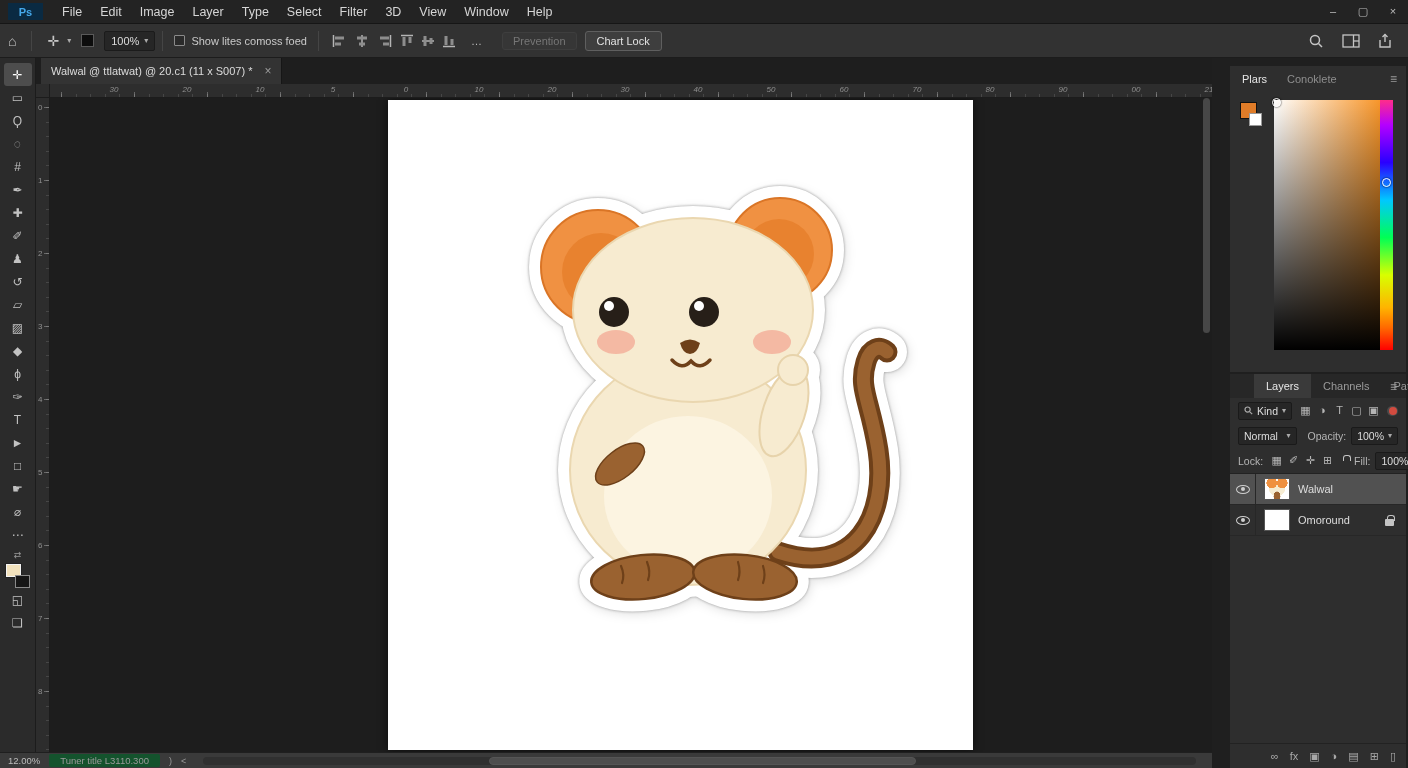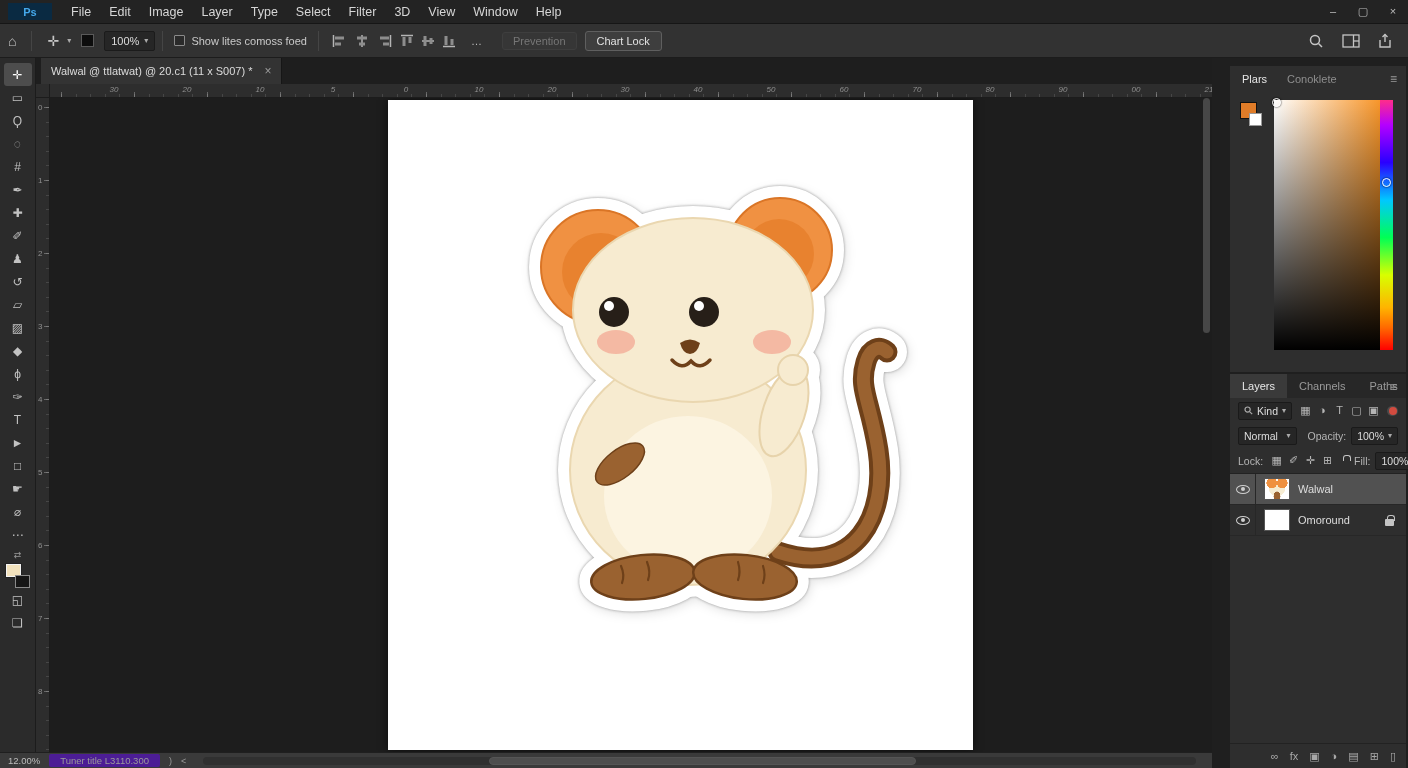--- a/index.html
+++ b/index.html
@@ -3,21 +3,21 @@
 <meta charset="utf-8">
 <style>
   * { margin:0; padding:0; box-sizing:border-box; }
   html,body { width:1408px; height:768px; background:#1d1d1d; overflow:hidden;
     font-family:"Liberation Sans","DejaVu Sans",sans-serif; color:#ccc; }
   .app { position:relative; width:1408px; height:768px; }
 
   
   .menubar { position:absolute; top:0; left:0; width:100%; height:24px; background:#232323;
     border-bottom:1px solid #161616; display:flex; align-items:center; font-size:12.5px; color:#d6d6d6; z-index:5; }
-  .ps-logo { width:44px; height:17px; margin:0 10px 0 8px; background:#0a2a42; color:#45a8ea;
+  .ps-logo { width:35px; height:17px; margin:0 10px 0 8px; background:#0a2a42; color:#45a8ea;
     font-size:11px; font-weight:bold; display:flex; align-items:center; justify-content:center; border-radius:0; }
   .menu-item { padding:0 9px; cursor:default; }
   .win-controls { margin-left:auto; display:flex; }
   .win-btn { width:30px; text-align:center; font-size:11px; color:#bdbdbd; }
 
   
   .options-bar { position:absolute; top:24px; left:0; width:100%; height:34px; background:#323232;
     border-bottom:1px solid #1c1c1c; display:flex; align-items:center; font-size:11px; z-index:4; }
   .ob-icon { color:#c6c6c6; font-size:14px; padding:0 8px; }
   .sep { width:1px; height:20px; background:#454545; margin:0 7px; }
@@ -76,21 +76,21 @@
   .artboard { position:absolute; left:338px; top:2px; width:585px; height:650px; background:#fff;
     box-shadow:0 0 8px rgba(0,0,0,.55); }
   .artboard svg { width:100%; height:100%; display:block;
     filter:drop-shadow(0 0 1.5px rgba(140,140,140,.9)) drop-shadow(2px 3px 5px rgba(0,0,0,.10)); }
   .vscroll { position:absolute; top:0; right:2px; width:7px; height:235px; background:#4f4f4f; border-radius:4px; opacity:.85; }
 
   
   .statusbar { position:absolute; left:0; right:196px; bottom:0; height:16px; background:#3a3a3a;
     border-top:1px solid #1f1f1f; display:flex; align-items:center; gap:9px; padding:0 8px;
     font-size:9.5px; color:#bdbdbd; }
-  .doc-info { background:#4c1d95; border-radius:2px; padding:1px 11px; color:#9a9a9a; }
+  .doc-info { background:#14532d; border-radius:2px; padding:1px 11px; color:#9a9a9a; }
   .sb-nav { color:#9a9a9a; font-size:9px; }
   .hscroll { flex:1; height:8px; position:relative; margin:0 8px; background:#303030; border-radius:4px; }
   .hscroll .thumb { position:absolute; left:28%; width:43%; top:0; height:8px; background:#4e4e4e; border-radius:4px; }
 
   
   .rightcol { position:absolute; top:58px; right:0; width:196px; bottom:0; background:#1f1f1f; z-index:3; }
   .panel { position:absolute; left:18px; right:2px; background:#2e2e2e; }
   .color-panel { top:8px; height:306px; }
   .layers-panel { top:316px; bottom:0; }
   .ptabs { height:26px; display:flex; align-items:center; padding:0 12px; gap:20px; font-size:11px; color:#8e8e8e; position:relative; }
@@ -104,21 +104,21 @@
     background:linear-gradient(to top,#000,rgba(0,0,0,0)), linear-gradient(to right,#fff,#f7901e); }
   .grad-cursor { position:absolute; left:-2px; top:-2px; width:9px; height:9px; border:1.5px solid #fff;
     border-radius:50%; box-shadow:0 0 2px #000; }
   .hue { position:absolute; right:13px; top:8px; width:13px; height:250px;
     background:linear-gradient(to bottom,#ff2d8a 0%,#b400ff 10%,#2a00ff 25%,#00c8ff 40%,#00ff55 55%,#d8ff00 70%,#ffb400 83%,#ff6a00 91%,#ff0000 100%); }
   .hue-thumb { position:absolute; left:2px; top:78px; width:9px; height:9px; border:1.5px solid #fff;
     border-radius:50%; box-shadow:0 0 2px #000; }
 
   .ltabs { height:24px; display:flex; align-items:stretch; font-size:11px; color:#9a9a9a; background:#272727; position:relative; }
   .ltab { padding:0 12px; display:flex; align-items:center; }
-  .ltab.active { background:#3a3a3a; color:#e8e8e8; }
+  .ltab.active { background:#3a3a3a; color:#e8e8e8;margin-left:24px; }
   .lrow { display:flex; align-items:center; padding:0 8px; height:25px; gap:5px; font-size:10.5px; color:#b5b5b5; }
   .select { background:#262626; border:1px solid #1a1a1a; border-radius:2px; height:18px;
     display:flex; align-items:center; padding:0 5px; gap:4px; font-size:10.5px; color:#ddd; }
   .licon { color:#b5b5b5; font-size:11px; width:17px; text-align:center; }
   .ftoggle { width:18px; height:10px; border-radius:5px; background:#4a4a4a; position:relative; margin-left:auto; }
   .ftoggle::after { content:""; position:absolute; right:1px; top:1px; width:8px; height:8px; border-radius:50%; background:#d24b3f; }
   .lock-ic { position:relative; width:9px; height:7px; background:#c4c4c4; border-radius:1px; display:inline-block; margin-top:4px; }
   .lock-ic::before { content:""; position:absolute; left:1.5px; top:-4px; width:6px; height:5px;
     border:1.5px solid #c4c4c4; border-bottom:none; border-radius:3px 3px 0 0; }
 

